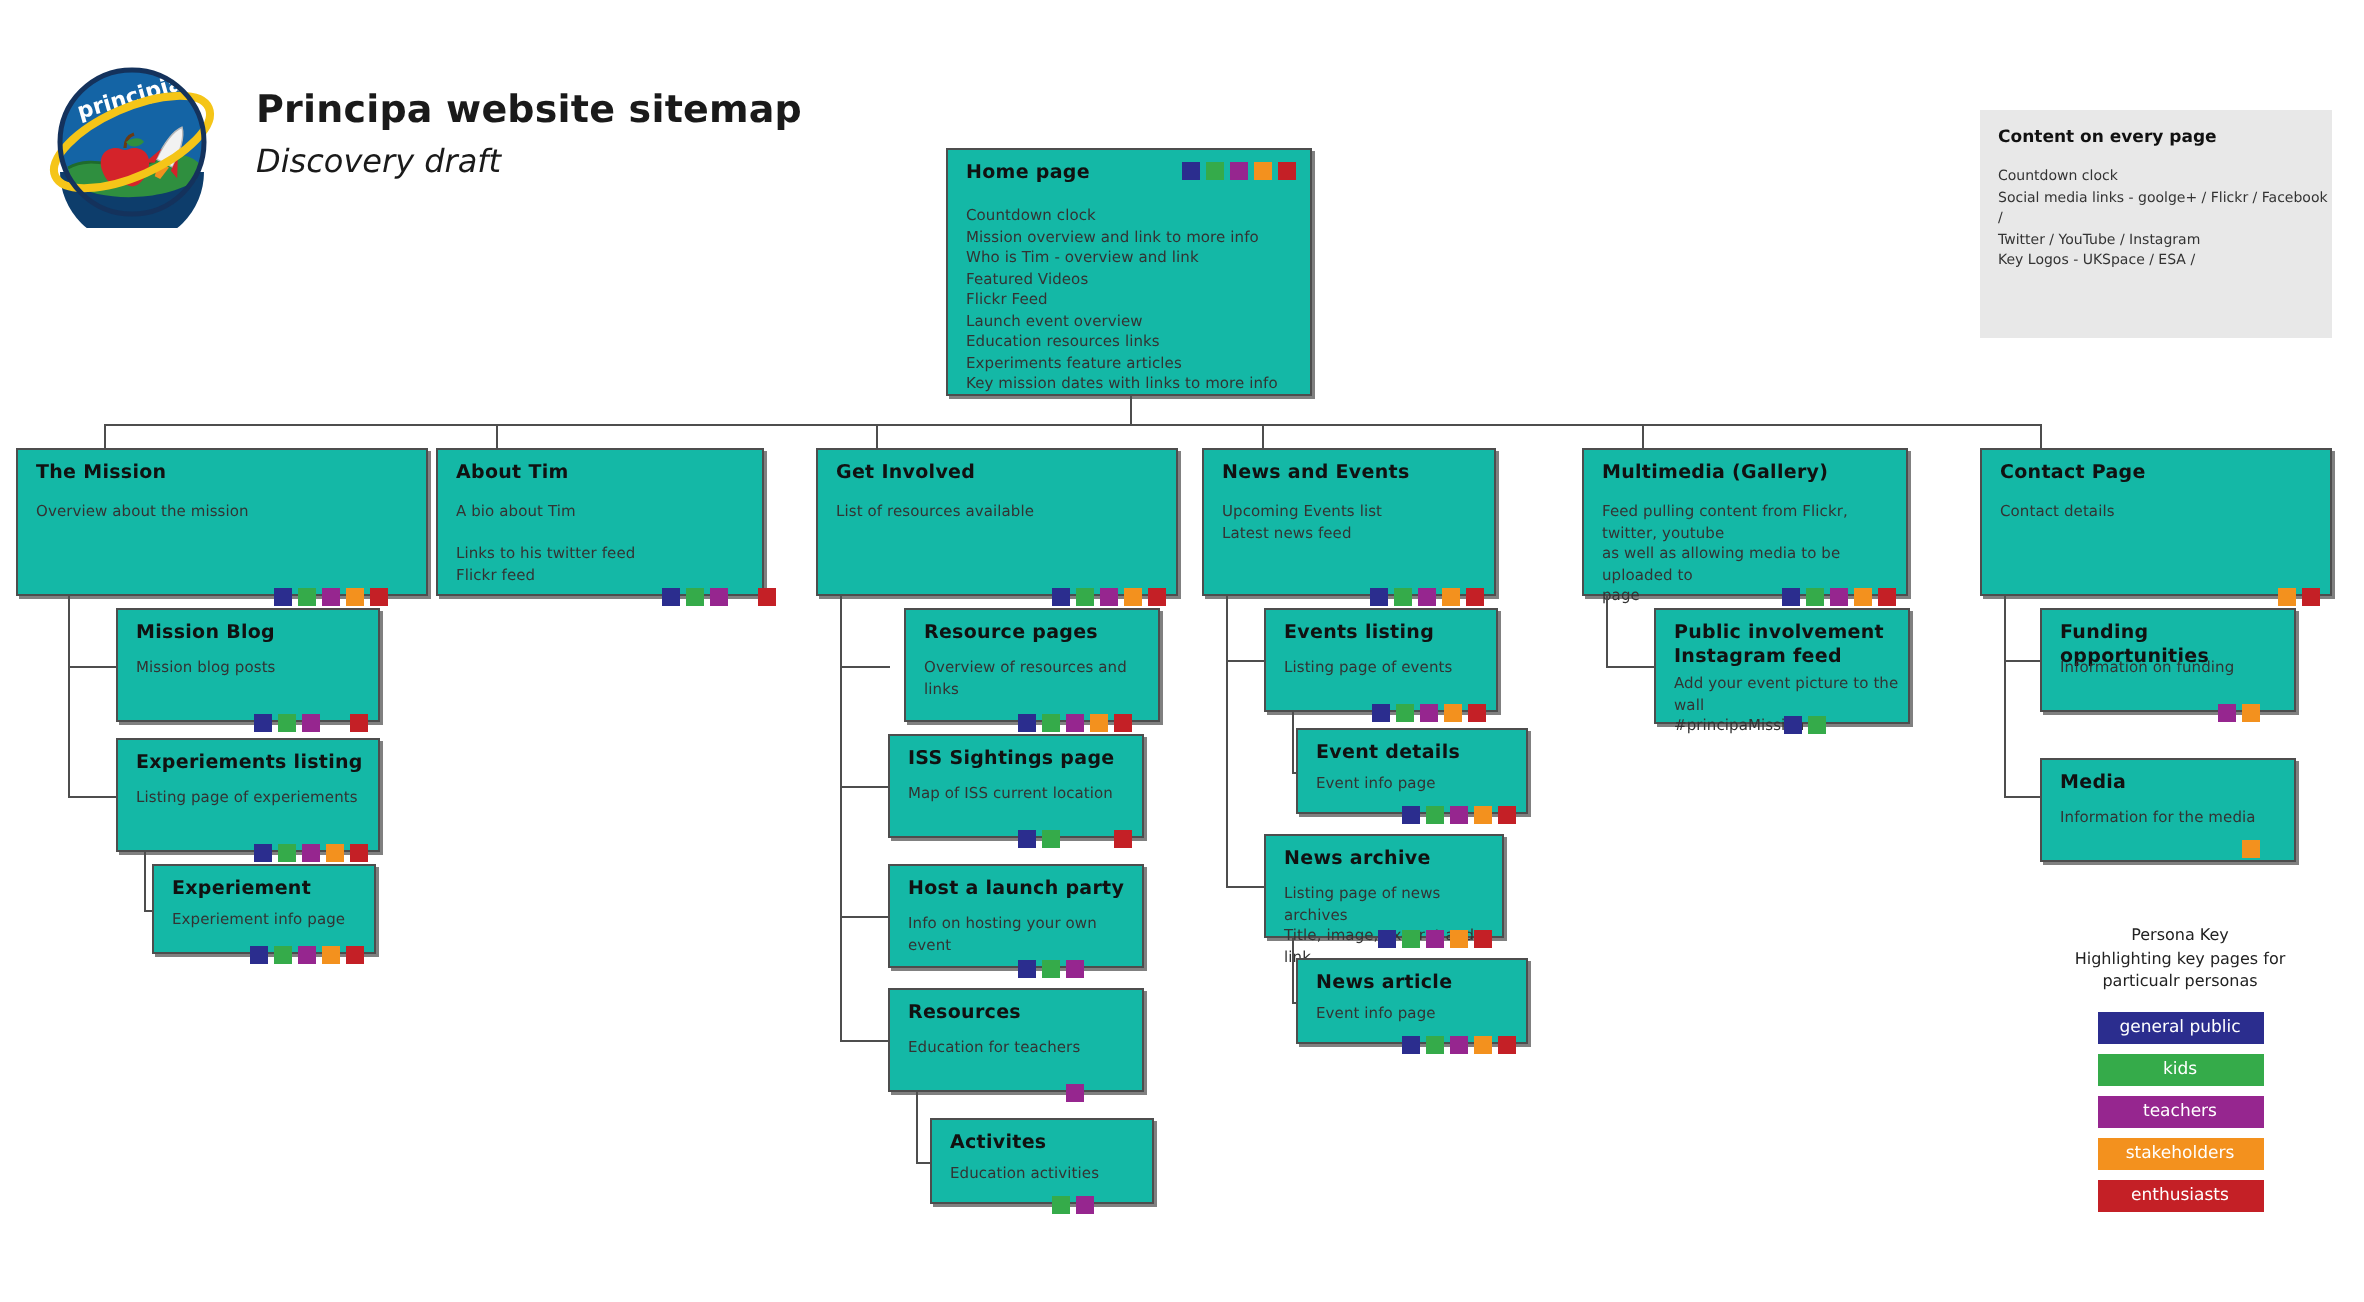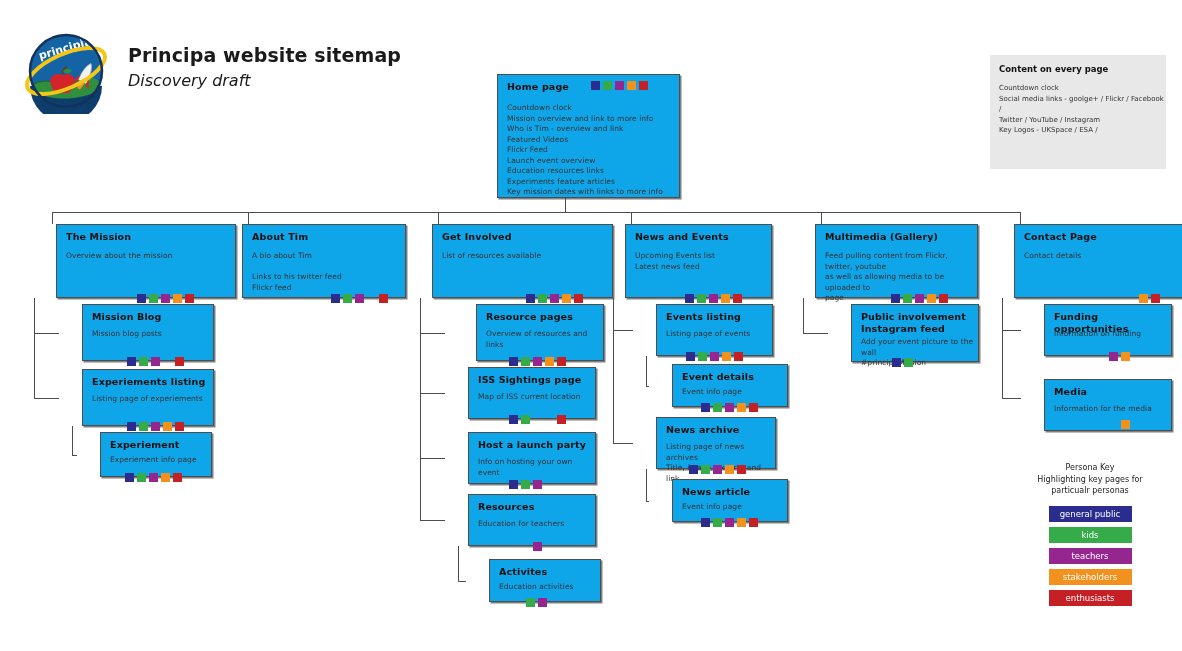--- a/index.html
+++ b/index.html
@@ -12,22 +12,22 @@
   }
   #stage{position:absolute;left:0;top:0;width:1182px;height:651px;}
 
   
   #logo{position:absolute;left:22px;top:26px;width:88px;height:88px;}
   #title{position:absolute;left:128px;top:44px;}
   #title .t1{font-size:19px;font-weight:bold;color:#1a1a1a;letter-spacing:.1px;}
   #title .t2{font-size:16px;font-style:italic;color:#1a1a1a;margin-top:5px;}
 
   
-  .node{position:absolute;background:#0ea5e9;border:1px solid #4d4d4d;box-sizing:border-box;
-        box-shadow:1.5px 1.5px 0 0 #808080;margin-left:24px;}
+  .node{position:absolute;background:#14b8a6;border:1px solid #4d4d4d;box-sizing:border-box;
+        box-shadow:1.5px 1.5px 0 0 #808080;}
   .node .nt{position:absolute;left:9px;top:6px;font-size:9.5px;font-weight:bold;color:#111;
             line-height:12px;letter-spacing:.15px;}
   .node .nb{position:absolute;left:9px;font-size:7.5px;color:#333;line-height:10.5px;
             white-space:pre-line;letter-spacing:.05px;}
 
   
   .dots{position:absolute;display:flex;align-items:center;height:9px;}
   .dots .d{width:9px;height:9px;margin-right:3px;}
   .dots .d.gap{background:transparent !important;}
 
@@ -123,21 +123,21 @@
         <span class="d" style="background: rgb(196, 32, 38);"></span>
       </div>
       <div class="ln lnv" style="left: 565px; top: 198px; width: 1px; height: 14px;"></div>
       <div class="ln lnh" style="left: 52px; top: 212px; width: 969px; height: 1px;"></div>
       <div class="ln lnv" style="left: 52px; top: 212px; width: 1px; height: 12px;"></div>
       <div class="ln lnv" style="left: 248px; top: 212px; width: 1px; height: 12px;"></div>
       <div class="ln lnv" style="left: 438px; top: 212px; width: 1px; height: 12px;"></div>
       <div class="ln lnv" style="left: 631px; top: 212px; width: 1px; height: 12px;"></div>
       <div class="ln lnv" style="left: 821px; top: 212px; width: 1px; height: 12px;"></div>
       <div class="ln lnv" style="left: 1020px; top: 212px; width: 1px; height: 12px;"></div>
-      <div class="node" style="left: 32px; top: 224px; width: 180px; height: 74px;">
+      <div class="node" style="left: 8px; top: 224px; width: 206px; height: 74px;">
         <div class="nt" style="white-space: pre-line;">The Mission</div>
         <div class="nb" style="top: 26px;">Overview about the mission</div>
       </div>
       <div class="dots" style="left: 137px; top: 293.5px;">
         <span class="d" style="background: rgb(43, 45, 142);"></span>
         <span class="d" style="background: rgb(53, 171, 74);"></span>
         <span class="d" style="background: rgb(150, 38, 143);"></span>
         <span class="d" style="background: rgb(243, 145, 30);"></span>
         <span class="d" style="background: rgb(196, 32, 38);"></span>
       </div>

